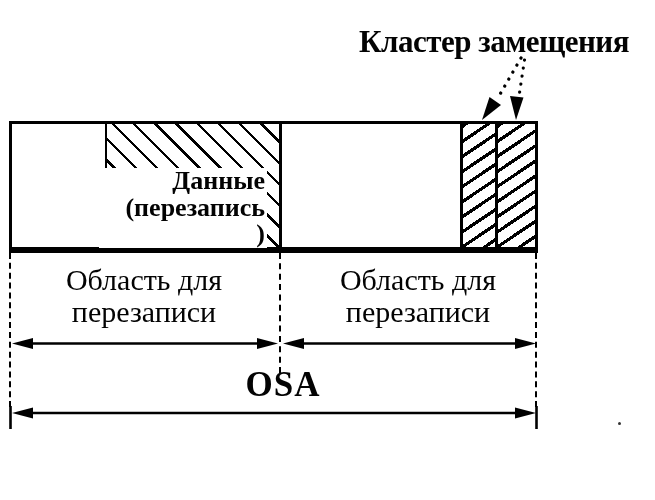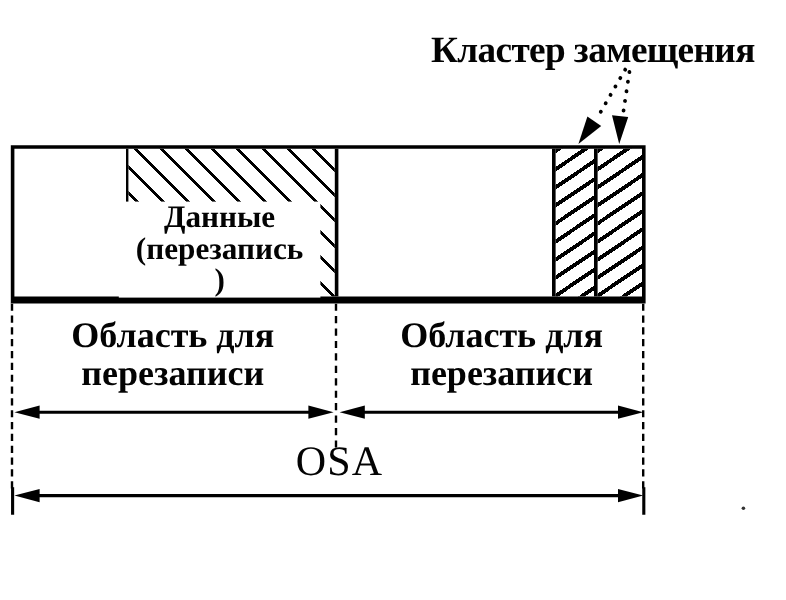--- a/index.html
+++ b/index.html
@@ -14,40 +14,41 @@
   }
   
   .lbl{position:absolute;text-align:center;white-space:pre-line;color:#030303;}
   .top-label{
     left:334px;top:3px;width:320px;
     font-size:31px;font-weight:bold;letter-spacing:-0.5px;white-space:nowrap;
     z-index:4;
   }
   .region-label{
     top:243px;width:220px;
-    font-size:30px;font-weight:bold;line-height:32px;letter-spacing:0px;
+    font-size:30px;font-weight:normal;line-height:32px;letter-spacing:0px;
     z-index:4;
   }
   .region-label.left{left:34px;}
   .region-label.right{left:308px;}
   .osa-label{
     left:233px;top:344px;width:100px;
-    font-size:35px;font-weight:normal;letter-spacing:1px;
+    font-size:35px;font-weight:bold;letter-spacing:1px;
     z-index:4;
   }
   .caption{
     left:162px;top:436px;width:320px;
     font-size:42px;font-weight:bold;letter-spacing:1px;
     z-index:4;
   }
   .data-label{
     left:99px;top:147px;width:164px;
     font-size:26px;font-weight:bold;line-height:26.5px;
     background:#ffffff;padding:0 2px;
     z-index:3;
+    text-align:right;
   }
   
   .bar{
     position:absolute;left:9px;top:100px;width:529px;height:132px;
     box-sizing:border-box;
     border:3px solid #000;border-bottom:6px solid #000;
     background:#fff;z-index:1;
   }
   .bar .seg{position:absolute;top:0;bottom:0;box-sizing:border-box;}
   .hatch-data{

